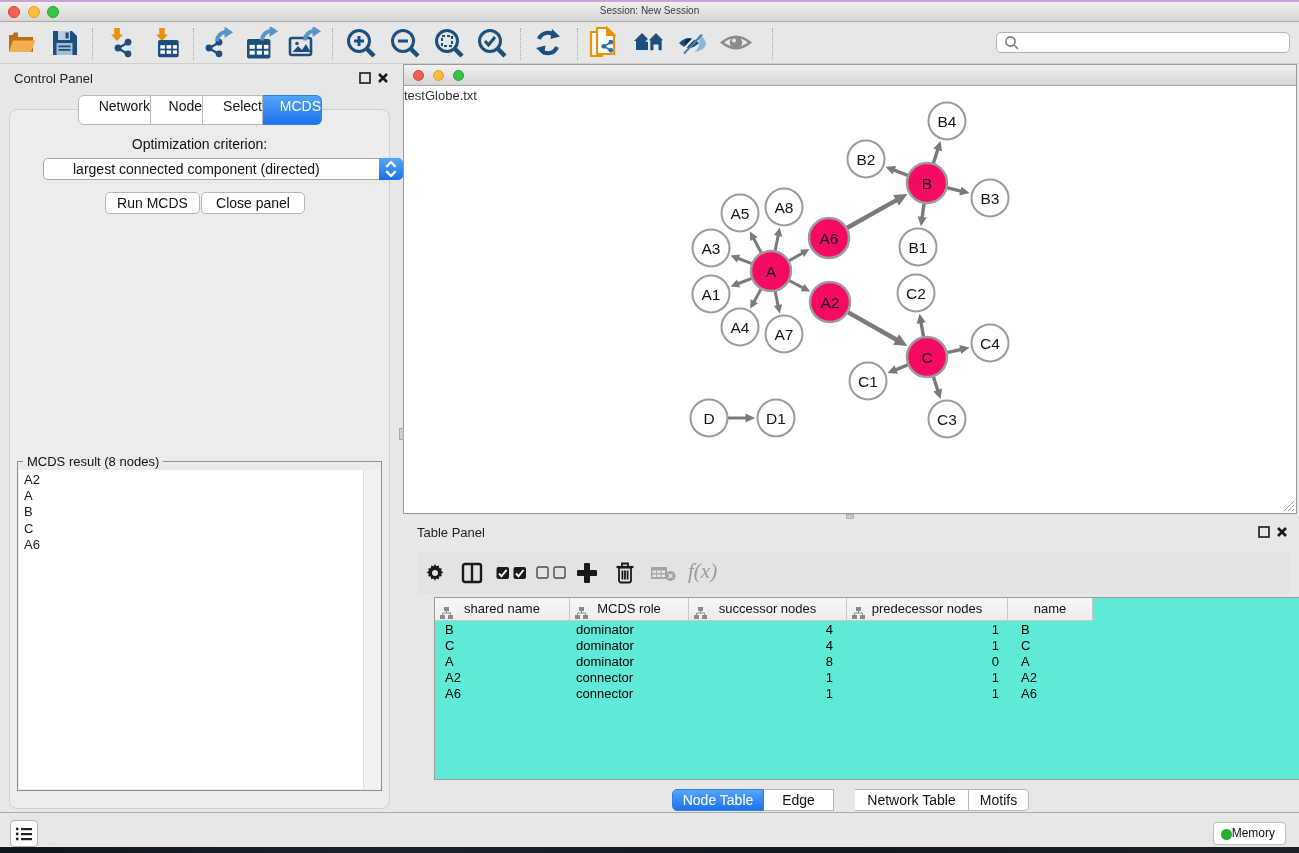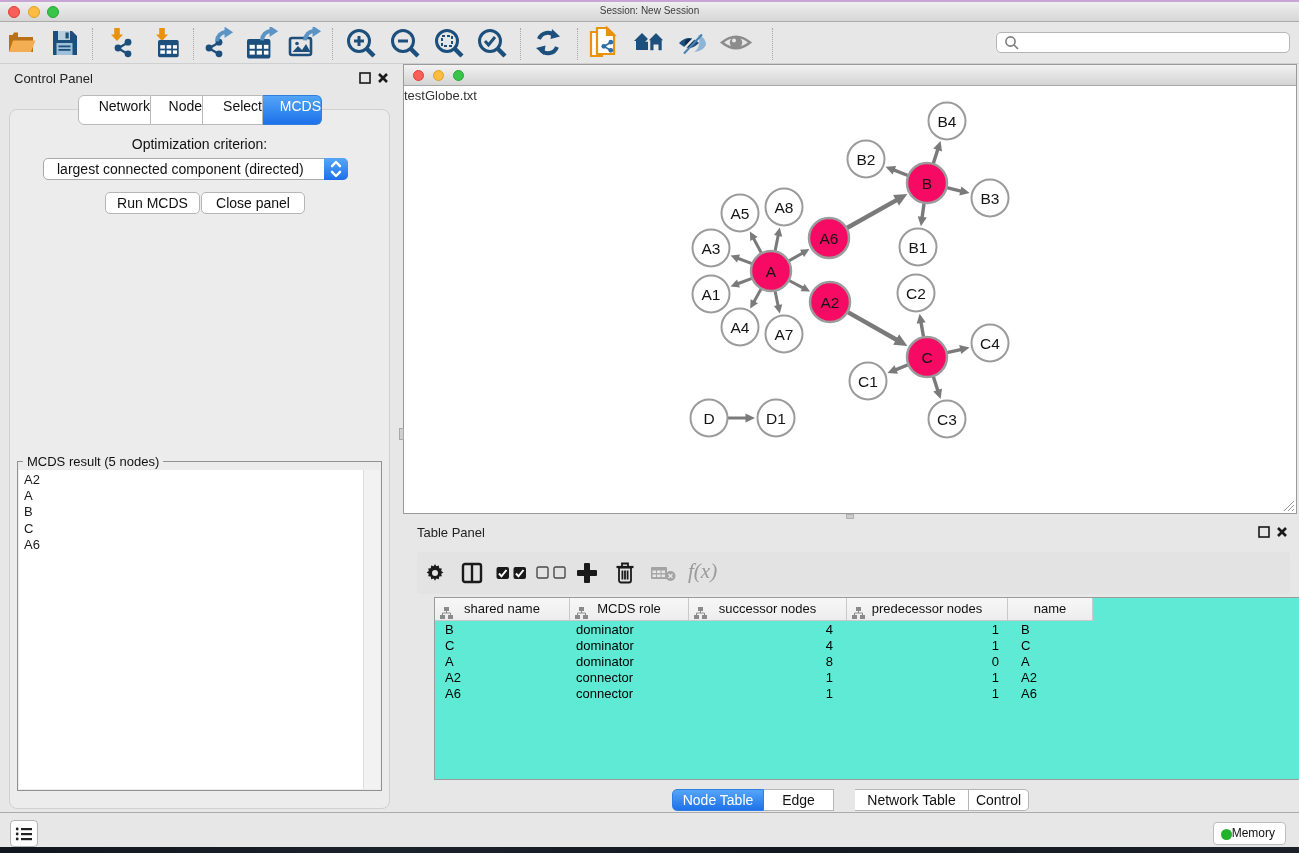--- a/index.html
+++ b/index.html
@@ -17,21 +17,21 @@
 
 #cp-title { position:absolute; left:14px; top:71px; font-size:13px; color:#222; }
 #cp-box { position:absolute; left:9px; top:109px; width:381px; height:700px; background:#ececec; border:1px solid #d0d0d0; border-radius:8px; }
 .tabstrip { position:absolute; display:flex; }
 .tab { height:30px; line-height:21px; text-align:right; background:#fff; border:1px solid #b9b9b9; border-left:none; font-size:14px; color:#111; }
 .tab.first { border-left:1px solid #b9b9b9; border-radius:6px 0 0 6px; }
 .tab.last { border-radius:0 6px 6px 0; }
 .tab.sel { background:linear-gradient(#53a5f7,#1d71ea); color:#fff; border-color:#2f7fe0; }
 .winbtns { position:absolute; }
 
-#combo { position:absolute; left:43px; top:158px; width:305px; height:22px; background:#fff; border:1px solid #a9a9a9; border-radius:5px; font-size:14px; line-height:20px; padding-left:13px; color:#111; }
+#combo { position:absolute; left:43px; top:158px; width:360px; height:22px; background:#fff; border:1px solid #a9a9a9; border-radius:5px; font-size:14px; line-height:20px; padding-left:29px; color:#111; }
 #combo .spin { position:absolute; right:-1px; top:-1px; width:24px; height:22px; border-radius:0 5px 5px 0; background:linear-gradient(#56a7f8,#1d6fe9); }
 .btn { position:absolute; height:22px; background:#fff; border:1px solid #b5b5b5; border-radius:5px; font-size:14px; text-align:center; line-height:20px; color:#111; }
 
 #grp { position:absolute; left:17px; top:461px; width:365px; height:330px; border:1px solid #919191; }
 #grp .lbl { position:absolute; left:5px; top:-8px; background:#ececec; padding:0 4px; font-size:13px; color:#111; }
 #grp .list { position:absolute; left:1px; top:8px; width:345px; height:319px; background:#fff; font-size:13px; line-height:16.2px; padding:2px 0 0 5px; }
 #grp .sb { position:absolute; right:1px; top:8px; width:17px; height:319px; background:#f2f2f2; border-left:1px solid #dcdcdc; }
 
 #nw { position:absolute; left:403px; top:64px; width:894px; height:450px; border:1px solid #9b9b9b; background:#fff; }
 #nw-bar { position:absolute; left:0; top:0; width:892px; height:21px; background:linear-gradient(#f2f2f2,#d4d4d4); border-bottom:1px solid #a8a8a8; }
@@ -249,21 +249,21 @@
 <div class="abs" style="left:9px;top:136px;width:381px;text-align:center;font-size:14px;color:#111">Optimization criterion:</div>
 <div id="combo">largest connected component (directed)
   <div class="spin"><svg width="24" height="22" viewBox="0 0 24 22" fill="none" stroke="#fff" stroke-width="2.4" stroke-linecap="round" stroke-linejoin="round">
    <path d="M8,8.2 L12,4 L16,8.2"></path>
         <path d="M8,13.8 L12,18 L16,13.8"></path>
       </svg></div>
 </div>
 <div class="btn" style="left:105px;top:192px;width:95px">Run MCDS</div>
 <div class="btn" style="left:201px;top:192px;width:104px">Close panel</div>
 <div id="grp">
-  <div class="lbl">MCDS result (5 nodes)</div>
+  <div class="lbl">MCDS result (8 nodes)</div>
   <div class="list">A2<br>A<br>B<br>C<br>A6</div>
   <div class="sb"></div>
 </div>
 
 <div id="nw">
   <div id="nw-bar">
     <div class="light" style="left:9px;top:5px;width:11px;height:11px;background:#f75f58;border:0.5px solid #de3f36"></div>
     <div class="light" style="left:29px;top:5px;width:11px;height:11px;background:#fcbc40;border:0.5px solid #dfa023"></div>
     <div class="light" style="left:49px;top:5px;width:11px;height:11px;background:#39c54a;border:0.5px solid #24a732"></div>
     <div class="t">testGlobe.txt</div>
@@ -476,21 +476,21 @@
 <div class="cell" style="left:586px;top:72px">A2</div>
 <div class="cell" style="left:10px;top:88px">A6</div>
 <div class="cell" style="left:141px;top:88px">connector</div>
 <div class="cell" style="left:254px;top:88px;width:144px;text-align:right">1</div>
 <div class="cell" style="left:412px;top:88px;width:152px;text-align:right">1</div>
 <div class="cell" style="left:586px;top:88px">A6</div>
 </div>
 <div class="bt" style="left:672px;width:92px;border-left:1px solid #b5b5b5;border-radius:5px 0 0 5px;background:linear-gradient(#55a6f7,#1d71ea);color:#fff;border-color:#2f7fe0">Node Table</div>
 <div class="bt" style="left:764px;width:70px">Edge Table</div>
 <div class="bt" style="left:855px;width:114px">Network Table</div>
-<div class="bt" style="left:969px;width:60px;border-radius:0 5px 5px 0">Control</div>
+<div class="bt" style="left:969px;width:60px;border-radius:0 5px 5px 0">Motifs</div>
 
 <div id="statussep"></div>
 <div id="statusbar"></div>
 <div id="listbtn"><svg width="18" height="16" viewBox="0 0 18 16">
       <g fill="#222">
  <circle cx="2.2" cy="3" r="1.4"></circle>
         <rect x="6" y="2" width="11" height="2.2"></rect>
  <circle cx="2.2" cy="8" r="1.4"></circle>
         <rect x="6" y="7" width="11" height="2.2"></rect>
  <circle cx="2.2" cy="13" r="1.4"></circle>

